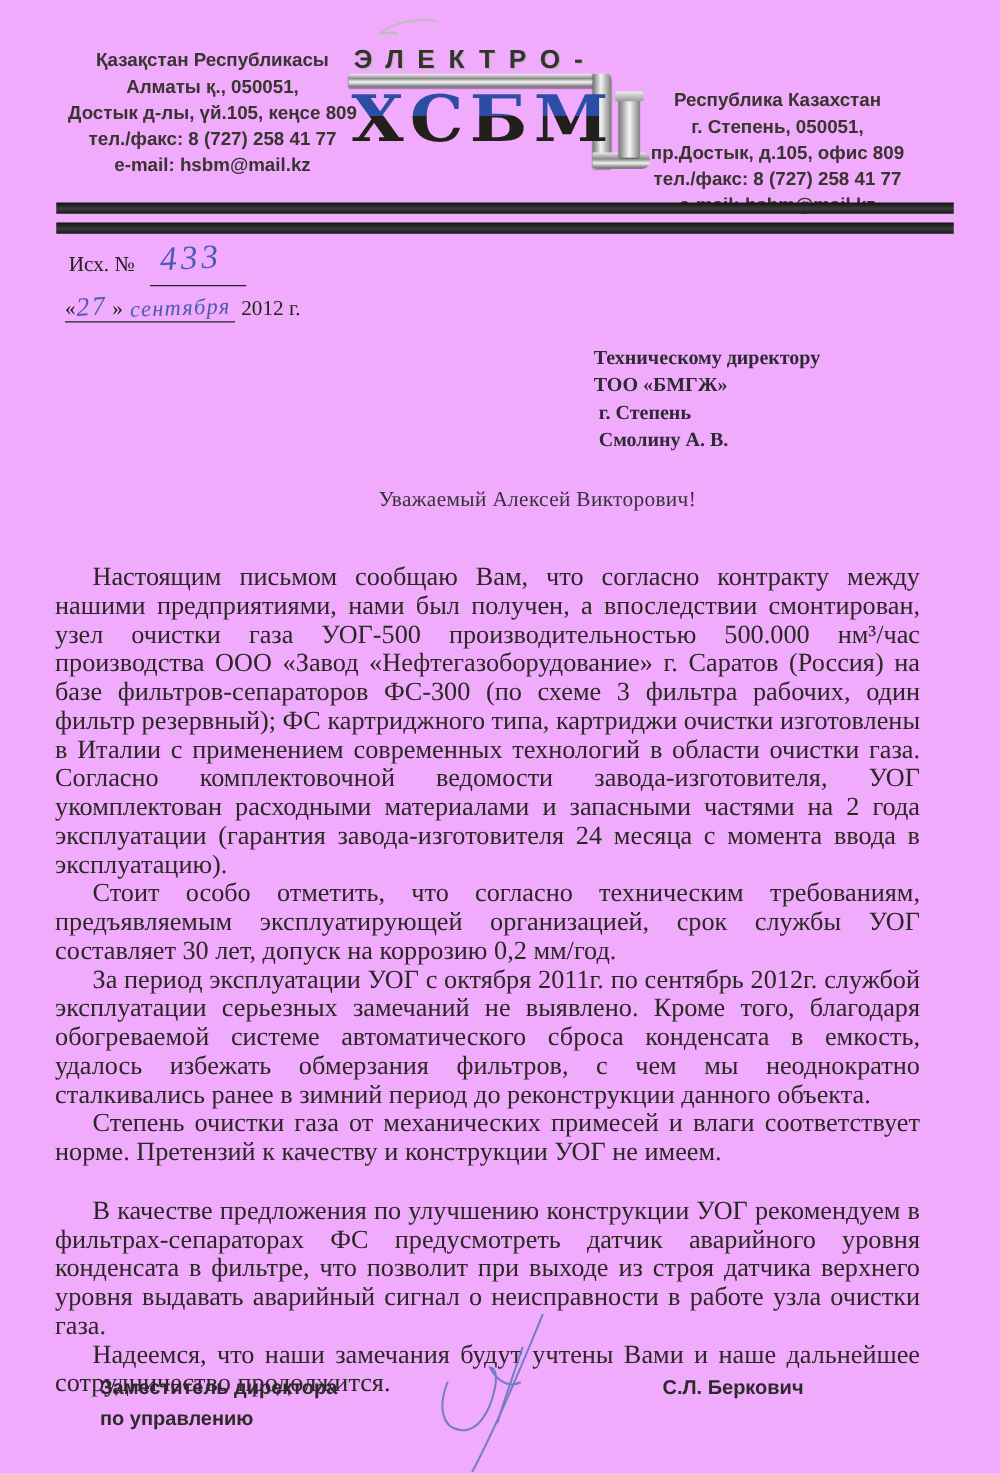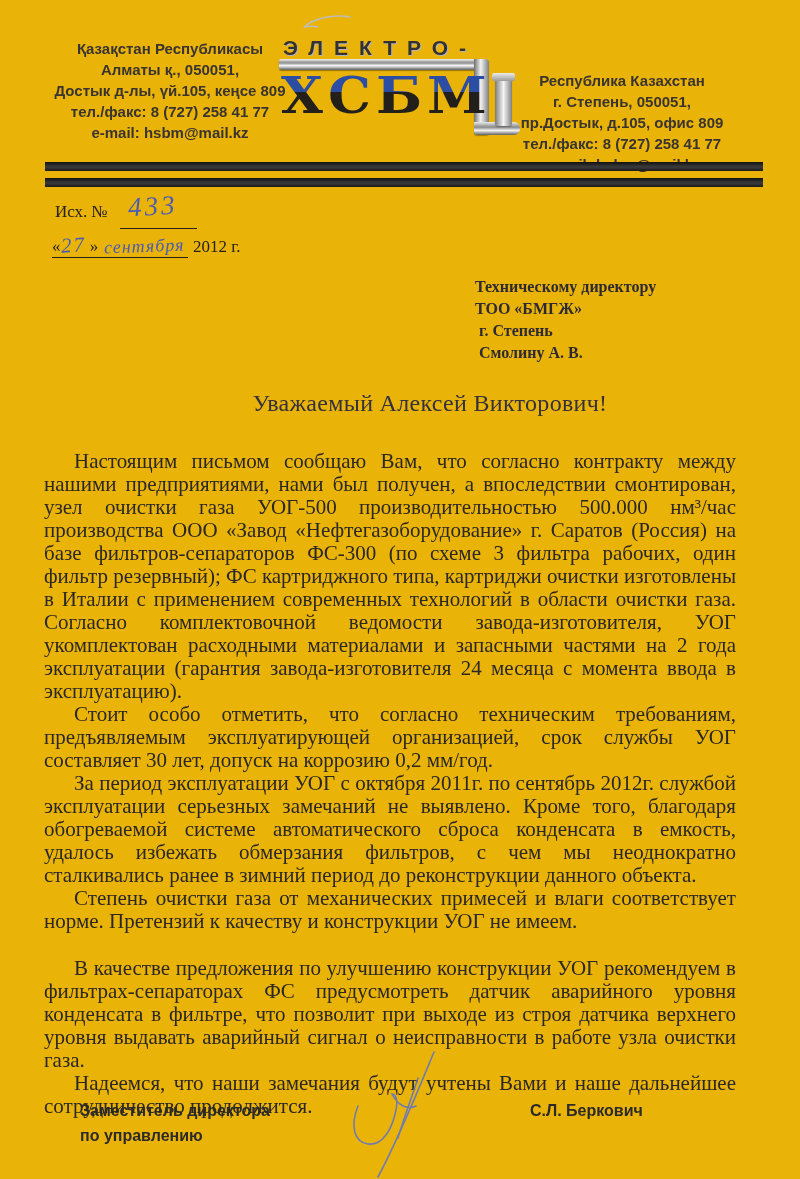--- a/index.html
+++ b/index.html
@@ -1,18 +1,18 @@
 <!DOCTYPE html>
 <html><head>
 <meta charset="utf-8">
 <style>
   html,body{margin:0;padding:0;background:#e9e9e9;}
   .page{
     position:relative;width:800px;height:1179px;margin:0 auto;
-    background:#eab308;overflow:hidden;
+    background:#f0abfc;overflow:hidden;
     font-family:"Liberation Serif", serif;color:#2a2724;
   }
   
   .hdr{
     position:absolute;top:38px;width:270px;text-align:center;
     font-family:"Liberation Sans", sans-serif;font-weight:bold;
     font-size:15px;line-height:21px;color:#3a3430;
   }
   .hdr-left{left:35px;}
   .hdr-right{left:487px;margin-top:32px;}
@@ -75,21 +75,21 @@
   .date-underline{position:absolute;left:52px;top:257px;width:136px;border-top:1.5px solid #24211e;}
   
   .recipient{
     position:absolute;left:475px;top:276px;
     font-size:16px;font-weight:bold;line-height:22px;color:#2d2a33;
   }
   .recipient .ind{padding-left:4px;}
   
   .salutation{
     position:absolute;left:0;top:390px;width:800px;padding-left:60px;box-sizing:border-box;
-    text-align:center;font-size:24px;color:#34313a;letter-spacing:.3px;
+    text-align:center;font-size:17px;color:#34313a;letter-spacing:.3px;
   }
   
   .body{
     position:absolute;left:44px;top:450px;width:692px;
     font-size:21px;line-height:23px;text-align:justify;color:#2a2724;
   }
   .body p{margin:0;text-indent:30px;}
   .body p.gap{margin-top:24px;}
   
   .sig-title{

